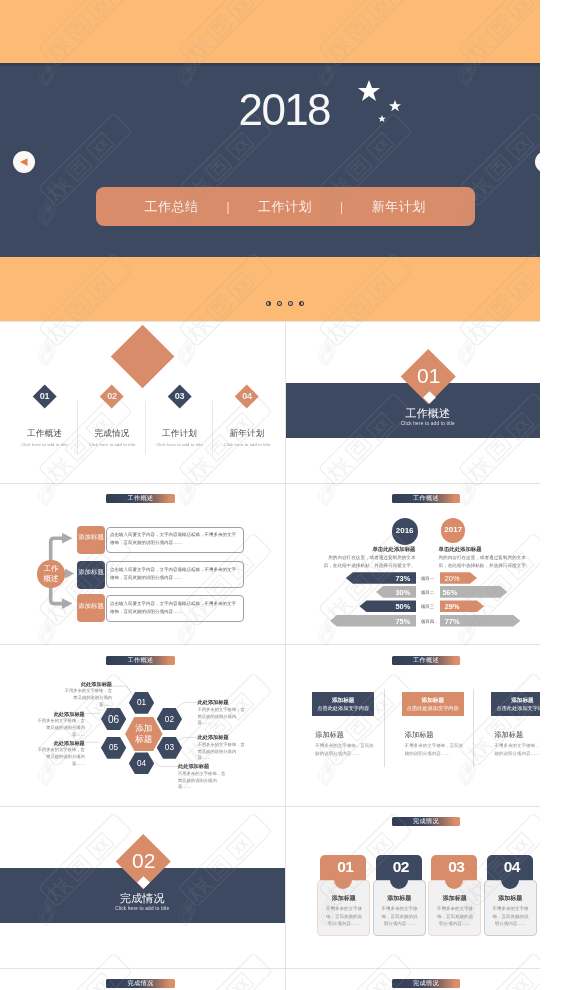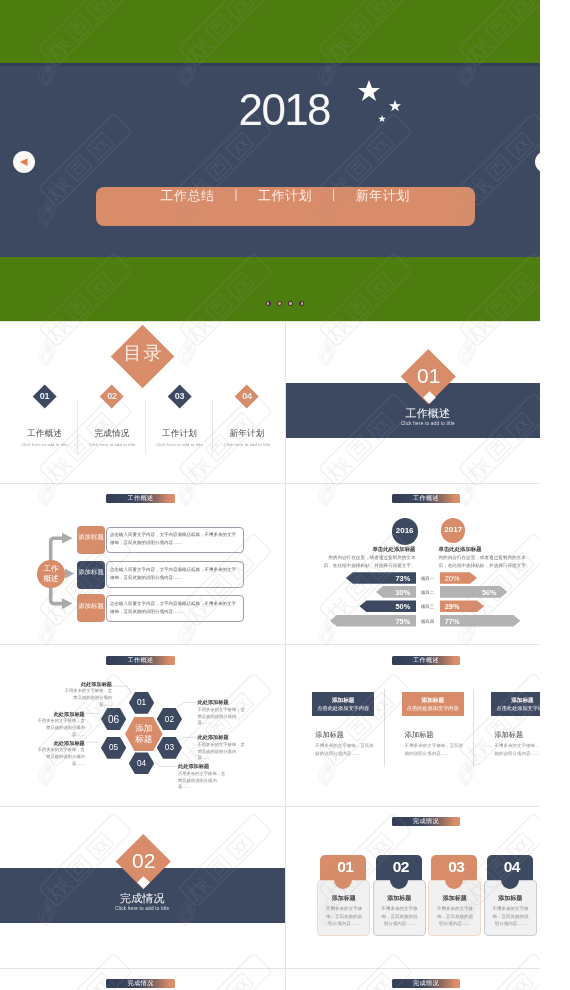--- a/index.html
+++ b/index.html
@@ -1,40 +1,40 @@
 <!DOCTYPE html>
 <html><head>
 <meta charset="utf-8">
 <title>PPT Preview</title>
 <style>
   html,body{margin:0;padding:0;}
   body{width:570px;height:990px;background:#fff;
        font-family:"Liberation Sans",sans-serif;overflow:hidden;position:relative;}
-  .page{position:relative;width:540px;height:990px;background:#4d7c0f;overflow:hidden;}
+  .page{position:relative;width:540px;height:990px;background:#fdba74;overflow:hidden;}
 
   
   .wm-layer{position:absolute;inset:0;pointer-events:none;z-index:40;overflow:hidden;
             opacity:0.134;}
   .wm{position:absolute;width:150px;height:150px;}
   .wm svg{display:block;width:150px;height:150px;}
 
   
   .hero{position:absolute;left:0;top:63px;width:570px;height:194px;background:#3d4861;}
   .hero:before{content:"";position:absolute;left:0;top:0;width:100%;height:3px;
       background:#333e55;}
   .hero-year{position:absolute;left:0;top:25px;width:570px;text-align:center;
       color:#f7f7f7;font-size:44px;letter-spacing:-1.7px;line-height:44px;
       font-family:"Liberation Sans",sans-serif;font-weight:400;text-indent:-1.7px;}
   .hero-title{position:absolute;left:0;top:73px;width:570px;text-align:center;
       color:#fff;font-size:28px;letter-spacing:5.1px;line-height:32px;font-weight:400;
       text-indent:5.1px;}
   .hero-band{position:absolute;left:95.5px;top:124.4px;width:379px;height:39px;
       background:#d88c69;border-radius:8px;}
-  .hero-band-inner{display:flex;justify-content:center;height:100%;
-      color:#fdf0e9;font-size:13px;letter-spacing:0.5px;gap:4px;}
+  .hero-band-inner{display:flex;align-items:center;justify-content:center;height:100%;
+      color:#fdf0e9;font-size:13px;letter-spacing:0.5px;gap:12px;}
   .hero-band-inner span{padding:0 13px;}
   .hero-band-inner .sep{color:#f6e0d3;padding:0 3px;font-size:12px;font-weight:300;}
   .navbtn{position:absolute;top:87.5px;width:22px;height:22px;border-radius:50%;
       background:#fbf8f6;display:flex;align-items:center;justify-content:center;}
   .navbtn.prev{left:13px;} .navbtn.next{right:13px;}
   .dots{position:absolute;left:0;top:301px;width:570px;display:flex;justify-content:center;gap:6.2px;}
   .dot{width:5px;height:5px;border-radius:50%;background:#3a3440;position:relative;}
   .dot:after{content:"";position:absolute;left:1.3px;top:1.3px;width:2.4px;height:2.4px;border-radius:50%;background:#dba08a;}
 
   
@@ -98,21 +98,20 @@
     <div class="dot"></div>
     <div class="dot"></div>
     <div class="dot"></div>
     <div class="dot"></div>
   </div>
 
   <div class="grid" id="grid">
       <div class="grow">
         <div class="cell">
           <div class="dm" style="left:120.4px;top:12.2px;width:45.2px;height:45.2px;background:#d88c69"></div>
-          <div class="cn" style="left:0;top:22px;width:285px;text-align:center;color:#fbf1ec;font-size:18px;letter-spacing:2px;text-indent:2px;line-height:18px">目录</div>
           <div class="dm" style="left:35.8px;top:65.7px;width:17.4px;height:17.4px;background:#3d4861"></div>
           <div class="cn" style="left:24.5px;top:70.3px;width:40px;text-align:center;color:#eef0f4;font-size:9px;font-weight:700;line-height:9px;letter-spacing:-0.2px">01</div>
           <div class="cn" style="left:9.5px;top:107.3px;width:70px;text-align:center;color:#4a4a4a;font-size:8.6px;letter-spacing:.1px;line-height:8.6px">工作概述</div>
           <div class="cn" style="left:6.5px;top:120.5px;width:76px;text-align:center;color:#9a9a9a;font-size:4.1px;letter-spacing:.15px;line-height:4.1px">Click here to add to title</div>
           <div style="position:absolute;left:77.25px;top:79px;height:53px;width:1px;background:#e8e8e8"></div>
           <div class="dm" style="left:103.3px;top:65.7px;width:17.4px;height:17.4px;background:#d88c69"></div>
           <div class="cn" style="left:92px;top:70.3px;width:40px;text-align:center;color:#eef0f4;font-size:9px;font-weight:700;line-height:9px;letter-spacing:-0.2px">02</div>
           <div class="cn" style="left:77px;top:107.3px;width:70px;text-align:center;color:#4a4a4a;font-size:8.6px;letter-spacing:.1px;line-height:8.6px">完成情况</div>
           <div class="cn" style="left:74px;top:120.5px;width:76px;text-align:center;color:#9a9a9a;font-size:4.1px;letter-spacing:.15px;line-height:4.1px">Click here to add to title</div>
           <div style="position:absolute;left:144.75px;top:79px;height:53px;width:1px;background:#e8e8e8"></div>
@@ -184,21 +183,21 @@
           <div class="cn" style="left:153px;top:62.80000000000001px;width:125px;text-align:left;color:#3f3f3f;font-size:5.4px;font-weight:700;line-height:6px">单击此处添加标题</div>
           <div class="cn" style="left:153px;top:70.80000000000001px;width:92px;text-align:left;color:#6a6a6a;font-size:4.6px;line-height:7.4px;white-space:normal">您的内容打在这里，或者通过复制您的文本后，在此框中选择粘贴，并选择只保留文字。</div>
           <div style="position:absolute;left:60.30000000000001px;top:88.50000000000006px;width:70.5px;height:11.6px;background:#3d4861;clip-path:polygon(7px 0,100% 0,100% 100%,7px 100%,0 50%)"></div>
           <div class="cn" style="left:60.30000000000001px;top:91.10000000000005px;width:64.5px;text-align:right;color:#fff;font-size:7.4px;font-weight:700;line-height:7.4px">73%</div>
           <div style="position:absolute;left:154.2px;top:88.50000000000006px;width:37.30000000000001px;height:11.6px;background:#d88c69;clip-path:polygon(0 0,calc(100% - 7px) 0,100% 50%,calc(100% - 7px) 100%,0 100%)"></div>
           <div class="cn" style="left:159.2px;top:91.10000000000005px;width:37.30000000000001px;text-align:left;color:#fff;font-size:7.4px;font-weight:400;line-height:7.4px">20%</div>
           <div class="cn" style="left:131px;top:92.10000000000005px;width:22px;text-align:center;color:#4a4a4a;font-size:4.4px;line-height:5px">项目一</div>
           <div style="position:absolute;left:90.5px;top:102.40000000000003px;width:40.30000000000001px;height:11.6px;background:#b3b3b3;clip-path:polygon(7px 0,100% 0,100% 100%,7px 100%,0 50%)"></div>
           <div class="cn" style="left:90.5px;top:105.00000000000003px;width:34.30000000000001px;text-align:right;color:#fff;font-size:7.4px;font-weight:700;line-height:7.4px">30%</div>
           <div style="position:absolute;left:154.2px;top:102.40000000000003px;width:67.60000000000002px;height:11.6px;background:#b3b3b3;clip-path:polygon(0 0,calc(100% - 7px) 0,100% 50%,calc(100% - 7px) 100%,0 100%)"></div>
-          <div class="cn" style="left:170px;top:105.00000000000003px;width:67.60000000000002px;text-align:center;color:#fff;font-size:7.4px;font-weight:700;line-height:7.4px">56%</div>
+          <div class="cn" style="left:157px;top:105.00000000000003px;width:67.60000000000002px;text-align:left;color:#fff;font-size:7.4px;font-weight:700;line-height:7.4px">56%</div>
           <div class="cn" style="left:131px;top:106.00000000000003px;width:22px;text-align:center;color:#4a4a4a;font-size:4.4px;line-height:5px">项目二</div>
           <div style="position:absolute;left:73.89999999999998px;top:116.80000000000001px;width:56.900000000000034px;height:11.6px;background:#3d4861;clip-path:polygon(7px 0,100% 0,100% 100%,7px 100%,0 50%)"></div>
           <div class="cn" style="left:73.89999999999998px;top:119.4px;width:50.900000000000034px;text-align:right;color:#fff;font-size:7.4px;font-weight:700;line-height:7.4px">50%</div>
           <div style="position:absolute;left:154.2px;top:116.80000000000001px;width:44.400000000000034px;height:11.6px;background:#d88c69;clip-path:polygon(0 0,calc(100% - 7px) 0,100% 50%,calc(100% - 7px) 100%,0 100%)"></div>
           <div class="cn" style="left:159.2px;top:119.4px;width:44.400000000000034px;text-align:left;color:#fff;font-size:7.4px;font-weight:700;line-height:7.4px">29%</div>
           <div class="cn" style="left:131px;top:120.4px;width:22px;text-align:center;color:#4a4a4a;font-size:4.4px;line-height:5px">项目三</div>
           <div style="position:absolute;left:44.5px;top:131.3px;width:86.30000000000001px;height:11.6px;background:#b3b3b3;clip-path:polygon(7px 0,100% 0,100% 100%,7px 100%,0 50%)"></div>
           <div class="cn" style="left:44.5px;top:133.9px;width:80.30000000000001px;text-align:right;color:#fff;font-size:7.4px;font-weight:700;line-height:7.4px">75%</div>
           <div style="position:absolute;left:154.2px;top:131.3px;width:80.69999999999999px;height:11.6px;background:#b3b3b3;clip-path:polygon(0 0,calc(100% - 7px) 0,100% 50%,calc(100% - 7px) 100%,0 100%)"></div>
           <div class="cn" style="left:159.2px;top:133.9px;width:80.69999999999999px;text-align:left;color:#fff;font-size:7.4px;font-weight:700;line-height:7.4px">77%</div>

